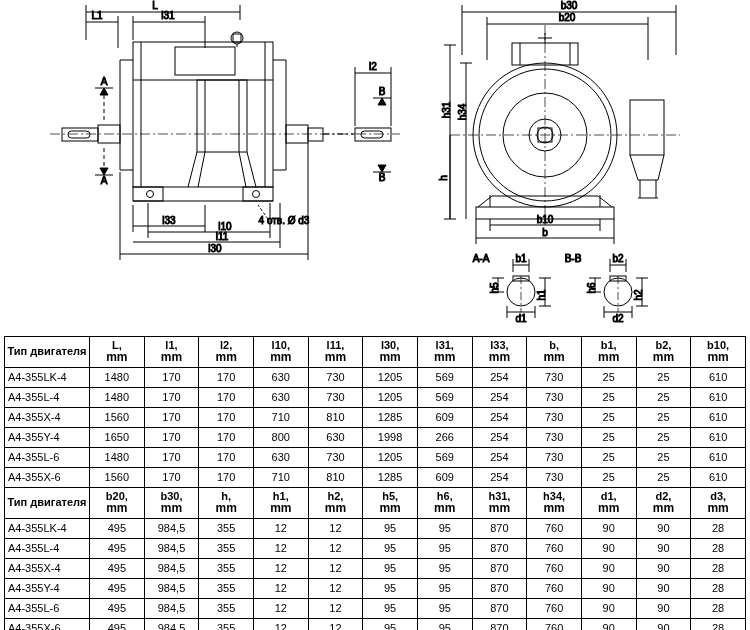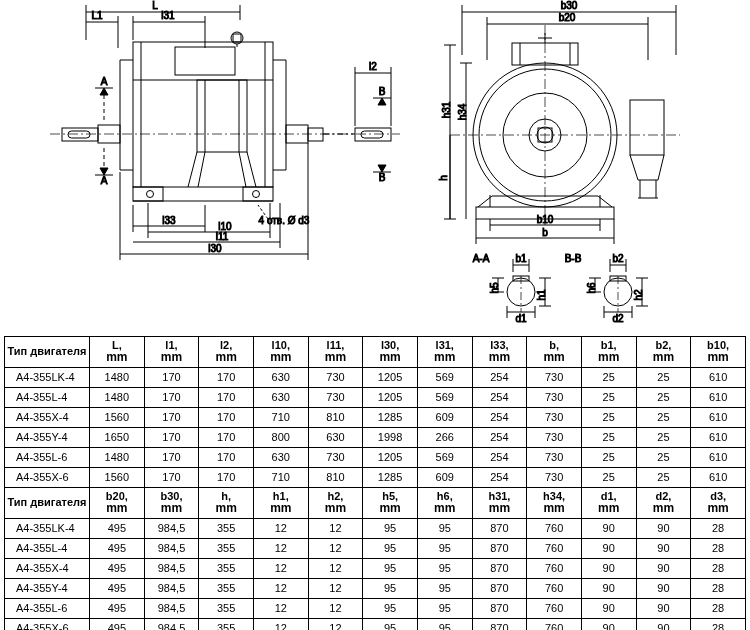--- a/index.html
+++ b/index.html
@@ -55,21 +55,21 @@
   table.spec th .unit {
     font-weight: bold;
     font-size: 12px;
     display: block;
   }
   table.spec th.hdr-type {
     width: 84px;
   }
   table.spec td.cell-type {
     text-align: left;
-    padding-left: 11px;
+    padding-left: 3px;
     font-size: 11px;
   }
   .watermark {
     position: absolute;
     left: 150px;
     top: 520px;
     font-size: 34px;
     color: rgba(210, 150, 60, 0.30);
     font-family: "Liberation Serif", serif;
     font-style: italic;

